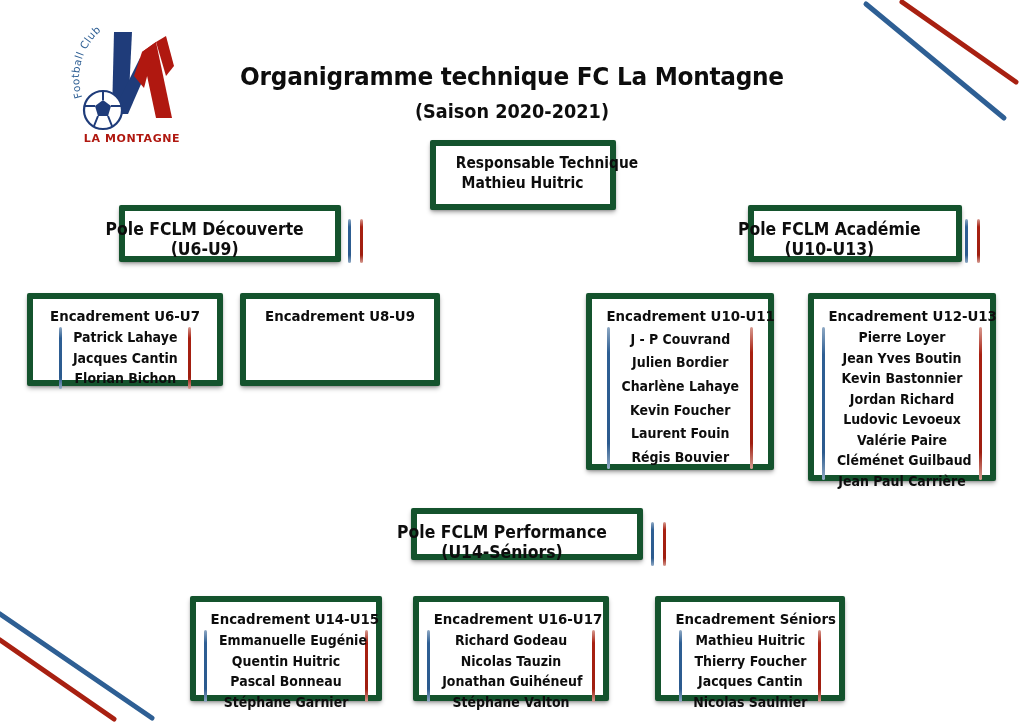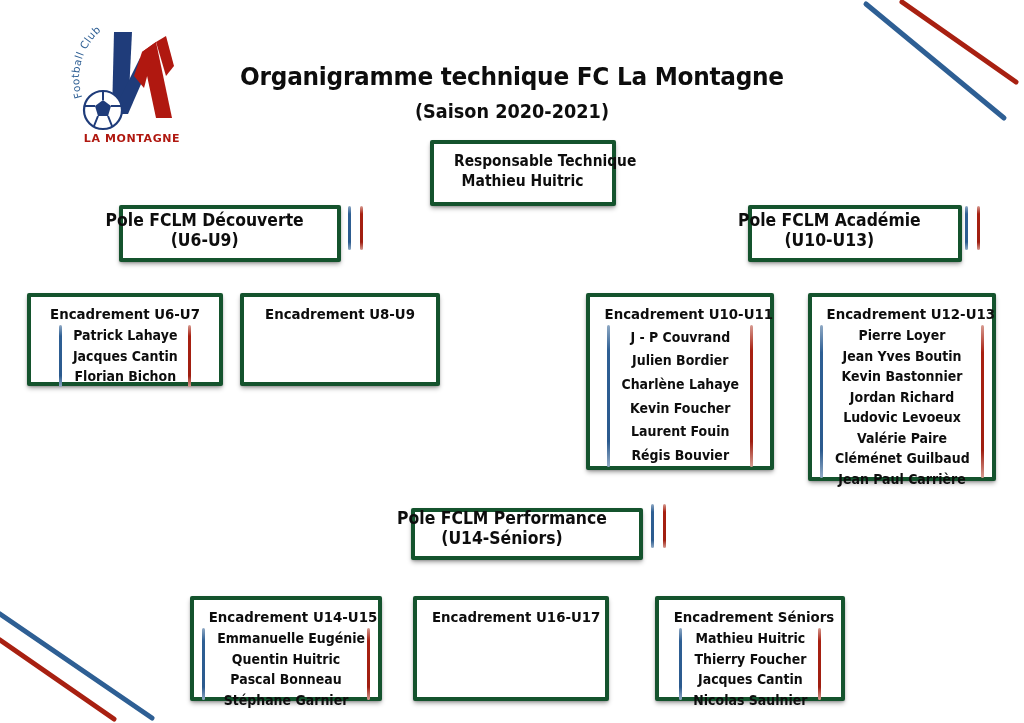--- a/index.html
+++ b/index.html
@@ -51,21 +51,21 @@
     font-weight: bold;
     font-size: 19px;
     color: #0d0d0d;
     transform: scaleX(0.93);
   }
 
   
   .card {
     position: absolute;
     background: #ffffff;
-    border: 4px solid #14532d;
+    border: 6px solid #14532d;
     border-radius: 2px;
     box-shadow: 0 3px 5px -1px rgba(0,0,0,0.38),
                 0 1px 2px rgba(0,0,0,0.14);
     text-align: center;
     box-sizing: border-box;
   }
   .card::after {
     
     content: "";
     position: absolute;
@@ -81,21 +81,21 @@
   .card-title {
     font-weight: bold;
     color: #0d0d0d;
     transform: scaleX(0.92);
     white-space: nowrap;
   }
 
   
   .pole {
     display: flex;
-    align-items: flex-end;
+    align-items: flex-start;
     justify-content: center;
     padding: 8px 10px;
     gap: 24px;
   }
   .pole .pole-text { line-height: 1.18; }
   .pole .card-title { font-size: 17px; }
   .pole .card-sub {
     font-weight: bold;
     font-size: 17px;
     color: #0d0d0d;
@@ -315,20 +315,30 @@
       <div class="name">Quentin Huitric</div>
       <div class="name">Pascal Bonneau</div>
       <div class="name">Stéphane Garnier</div>
     </div>
     <span class="vbar red"></span>
   </div>
 </div>
 
 <div class="card staff" style="left:413px; top:596px; width:196px; height:105px;">
   <div class="card-title">Encadrement U16-U17</div>
+  <div class="staff-body" style="height:72px;">
+    <span class="vbar blue"></span>
+    <div class="staff-names">
+      <div class="name">Richard Godeau</div>
+      <div class="name">Nicolas Tauzin</div>
+      <div class="name">Jonathan Guihéneuf</div>
+      <div class="name">Stéphane Valton</div>
+    </div>
+    <span class="vbar red"></span>
+  </div>
 </div>
 
 <div class="card staff" style="left:655px; top:596px; width:190px; height:105px;">
   <div class="card-title">Encadrement Séniors</div>
   <div class="staff-body" style="height:72px;">
     <span class="vbar blue"></span>
     <div class="staff-names">
       <div class="name">Mathieu Huitric</div>
       <div class="name">Thierry Foucher</div>
       <div class="name">Jacques Cantin</div>

